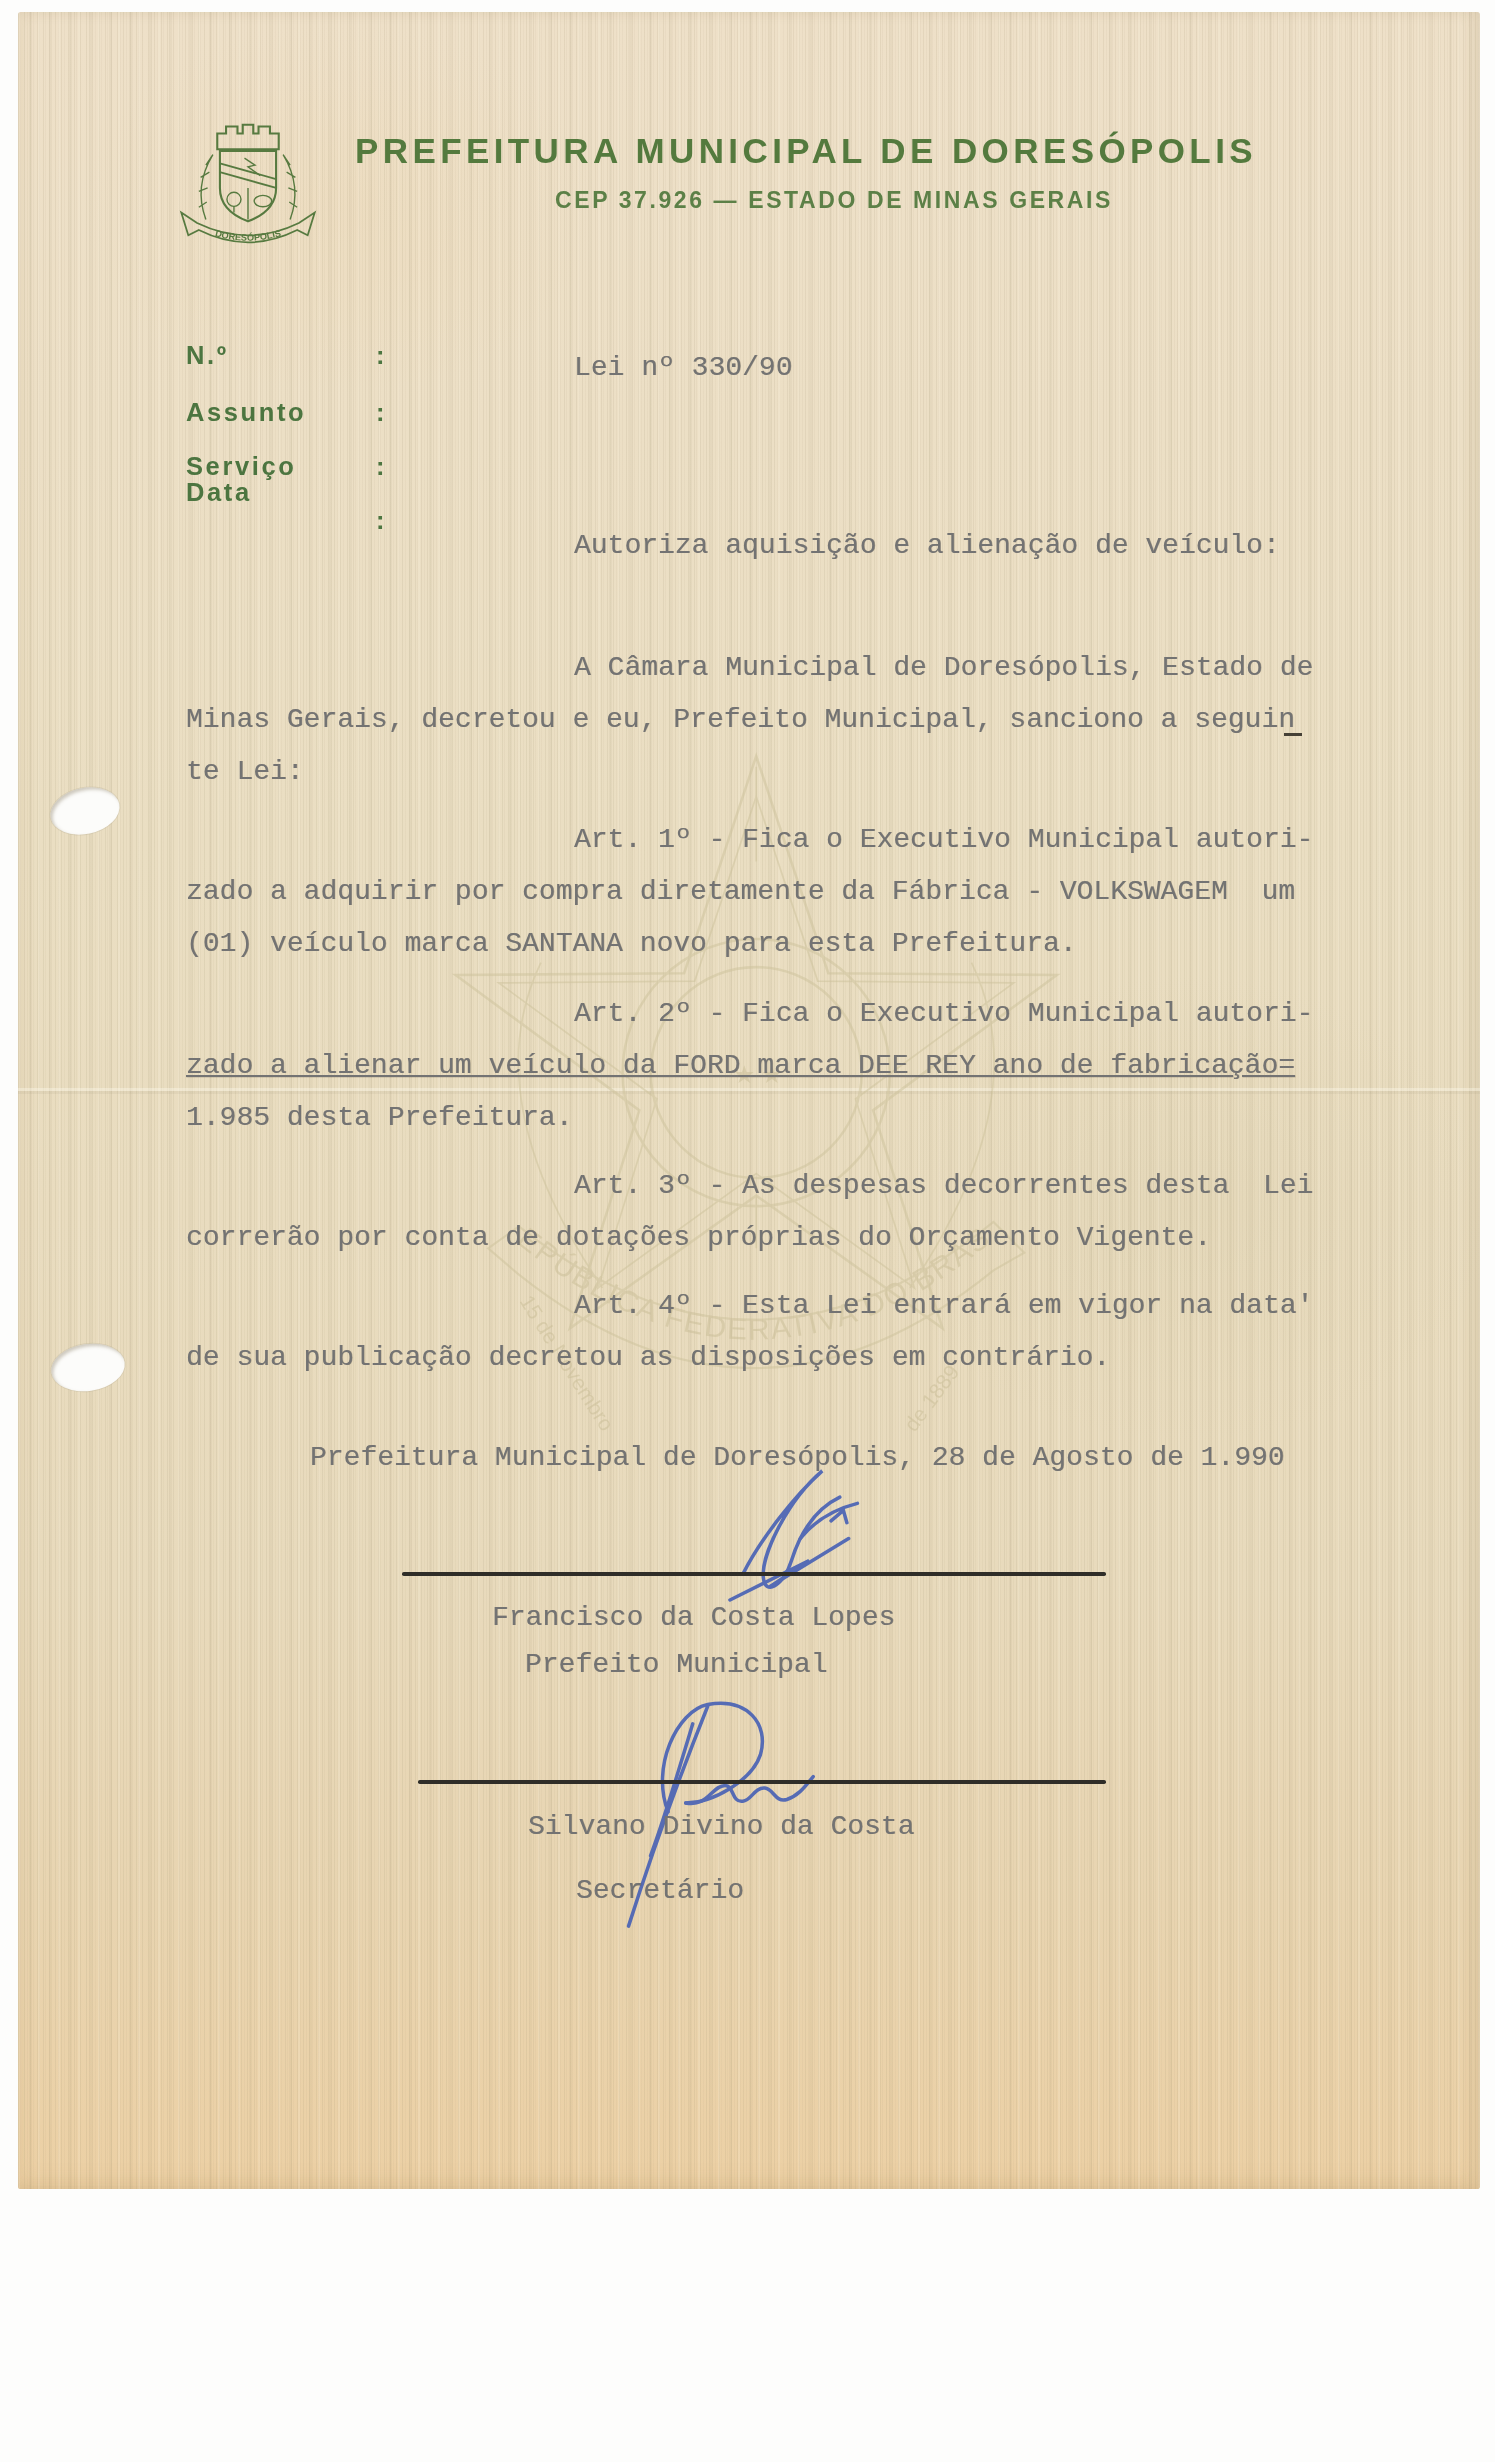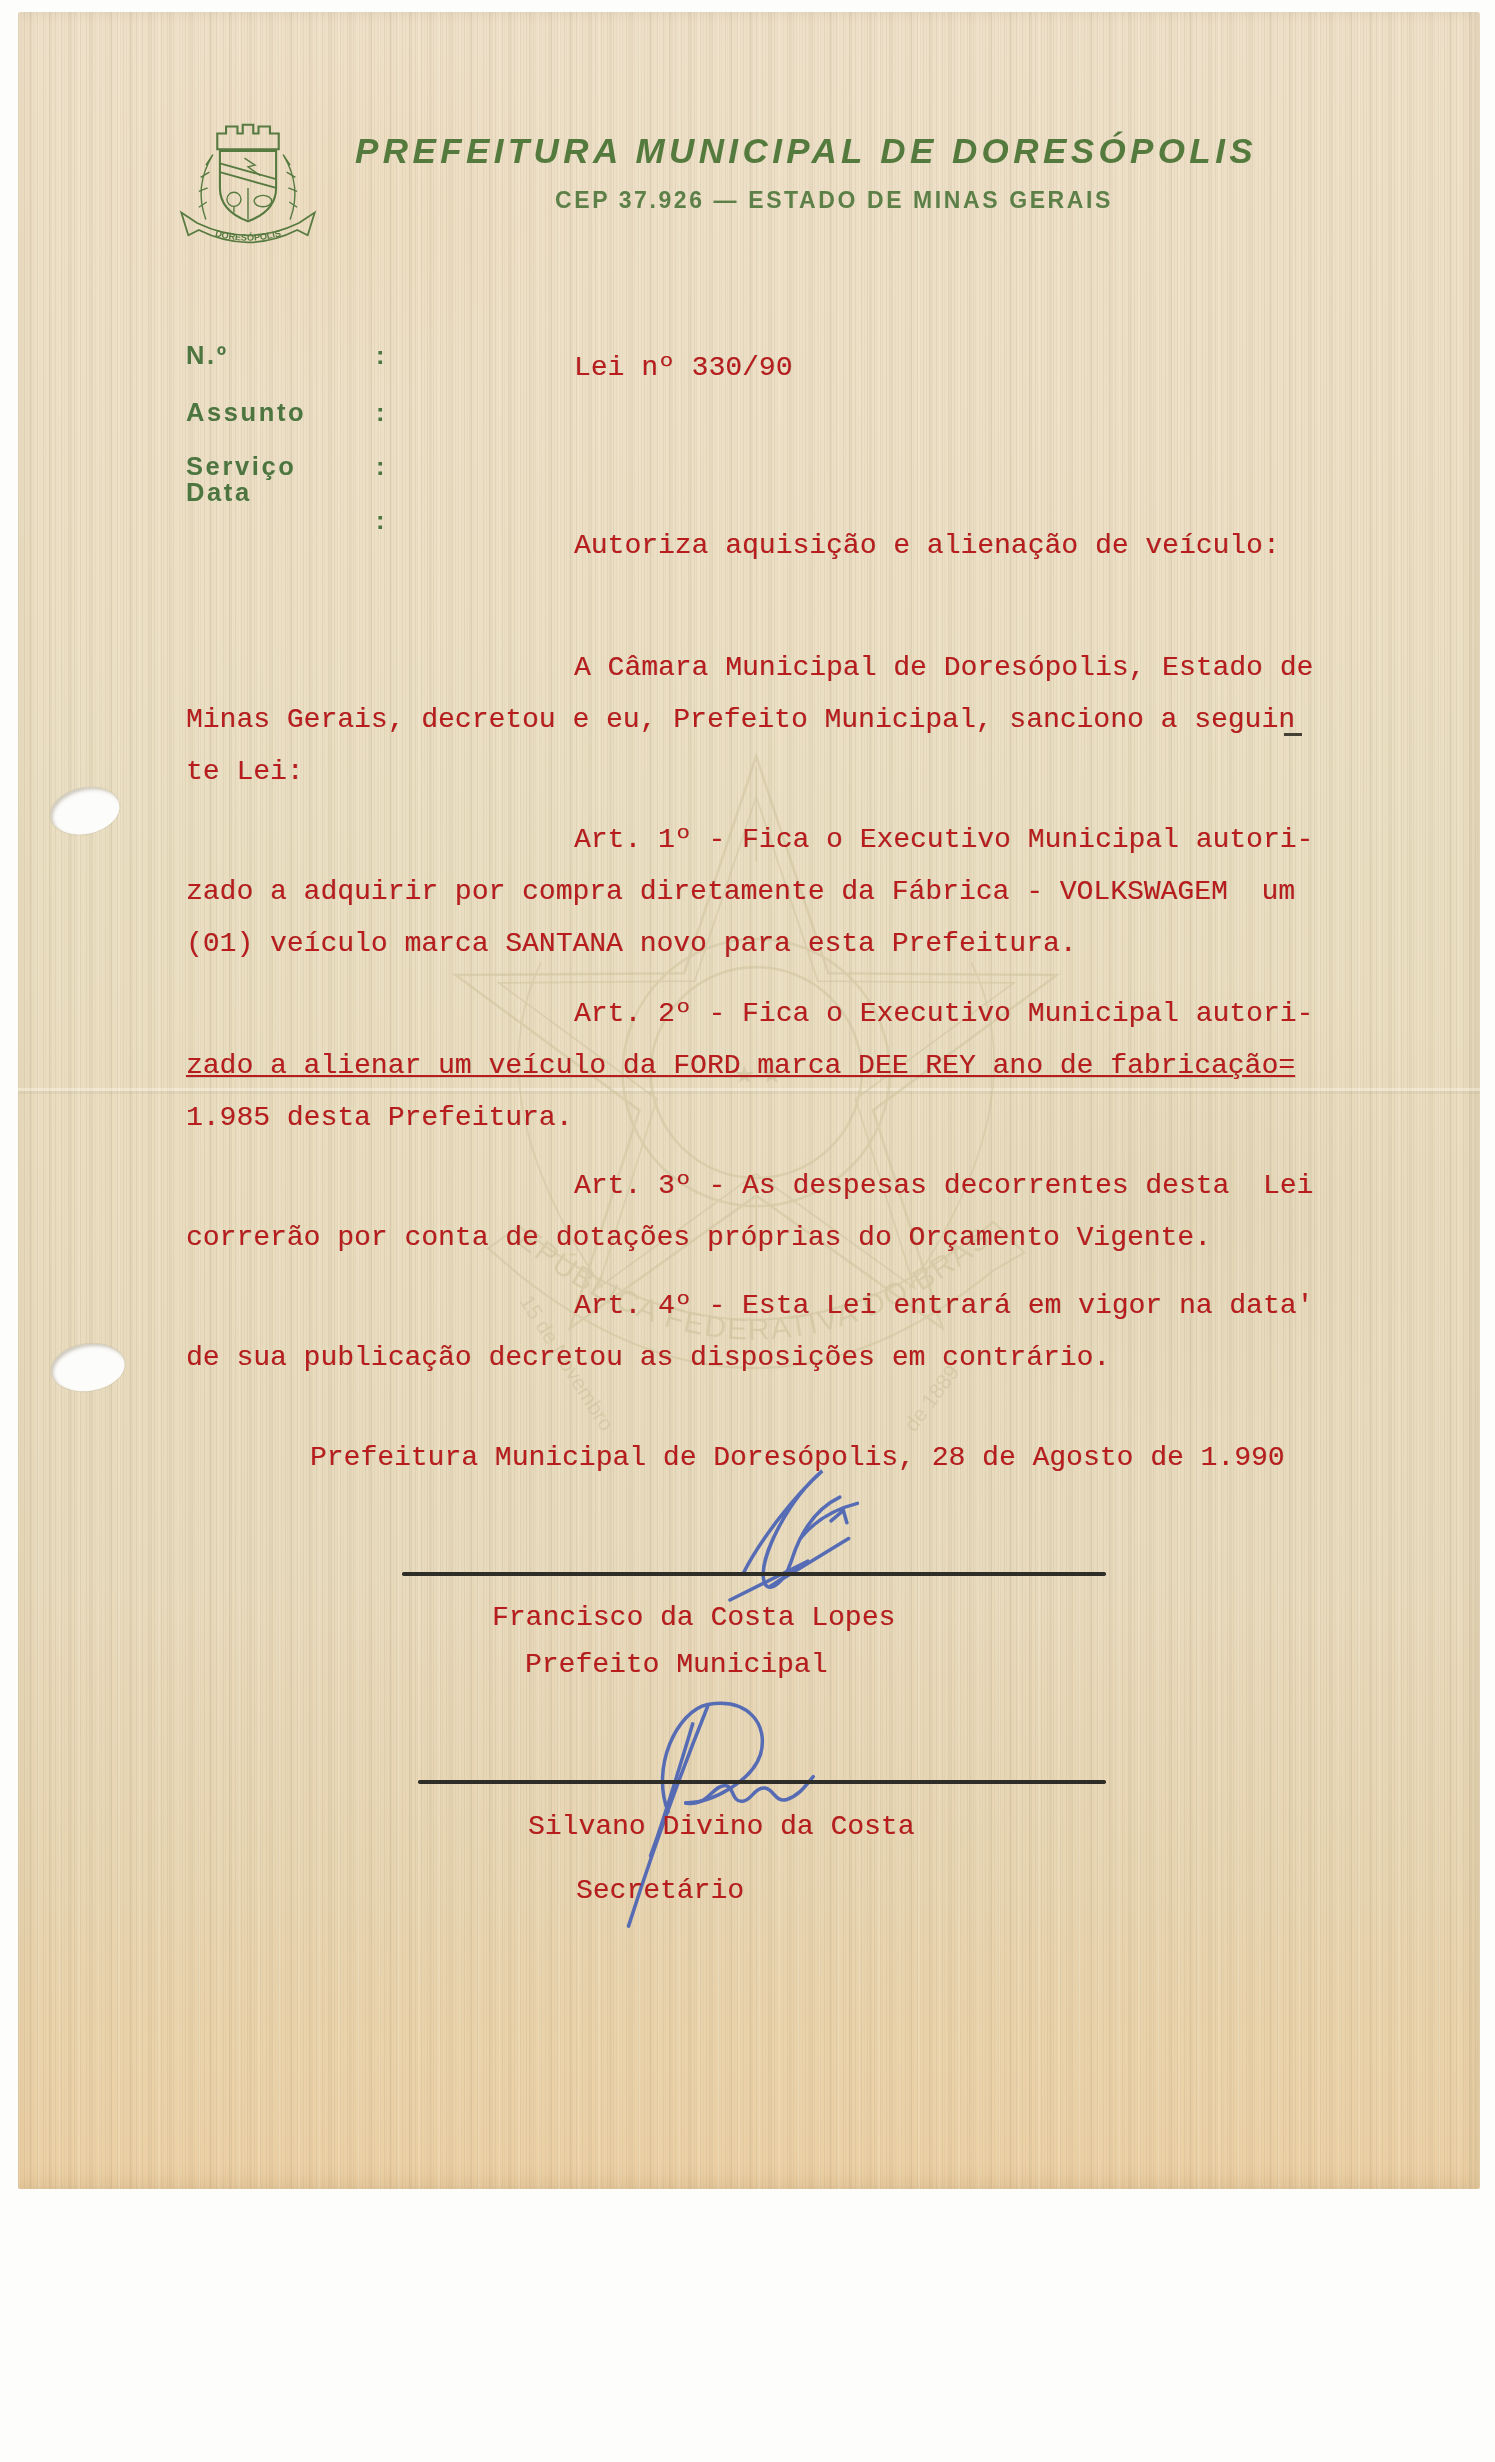--- a/index.html
+++ b/index.html
@@ -21,29 +21,29 @@
       repeating-linear-gradient(90deg, rgba(255,250,235,.16) 0 1.8px, rgba(255,250,235,0) 1.8px 11.4px,
         rgba(140,128,95,.07) 11.4px 14px, rgba(140,128,95,0) 14px 20px);
     border-radius:2.6px;}
   .crease{position:absolute;left:17.6px;top:1088px;width:1462px;height:6.2px;opacity:.65;pointer-events:none;
     background:linear-gradient(180deg, rgba(255,252,240,.55) 0 2.6px, rgba(120,110,85,.12) 2.6px 6.2px);}
   .punch-hole{position:absolute;background:#fcfcfa;border-radius:50%;
     box-shadow:inset 1.8px 2.6px 3.5px rgba(150,140,118,.45), 0 0 0 0.9px rgba(190,180,155,.35);}
   #hole-1{left:50px;top:788px;width:70px;height:46px;transform:rotate(-12deg);}
   #hole-2{left:51px;top:1344px;width:74px;height:47px;transform:rotate(-8deg);}
   #header-title{position:absolute;left:355px;top:128px;font-size:35px;font-weight:bold;
-    letter-spacing:4.4px;line-height:46px;white-space:pre;color:#547a3e;font-style:italic;}
+    letter-spacing:4.4px;line-height:46px;white-space:pre;color:#547a3e;}
   #header-subtitle{position:absolute;left:555px;top:185px;font-size:23px;font-weight:bold;
     letter-spacing:2.6px;line-height:30px;white-space:pre;color:#5c8047;}
   .form-label{position:absolute;font-size:25.5px;font-weight:bold;letter-spacing:2.6px;
     line-height:30px;color:#4c7540;}
   .form-colon{position:absolute;left:376px;font-size:25.5px;font-weight:bold;color:#4c7540;line-height:30px;}
   
   .typed{position:absolute;font-family:"Liberation Mono",monospace;font-size:28px;line-height:39px;
-    color:#b91c1c;white-space:pre;text-shadow:0.5px 0.4px 0 rgba(69,64,54,.35);}
+    color:#737373;white-space:pre;text-shadow:0.5px 0.4px 0 rgba(69,64,54,.35);}
   .underline-n{position:absolute;left:1284px;top:733px;width:17.6px;height:2.6px;background:#454036;}
   .sig-rule{position:absolute;height:4.4px;background:#2f2d28;border-radius:1.8px;}
   #sig-rule-1{left:402px;top:1572px;width:704px;}
   #sig-rule-2{left:418px;top:1780px;width:688px;}
   
   #crest{position:absolute;left:169px;top:114px;width:158px;height:154px;}
   #watermark{position:absolute;left:378px;top:721px;width:774px;height:791px;opacity:.5;pointer-events:none;}
   .signature-svg{position:absolute;pointer-events:none;}
   #signature-1{left:677px;top:1455px;width:229px;height:167px;}
   #signature-2{left:545px;top:1671px;width:299px;height:264px;}

